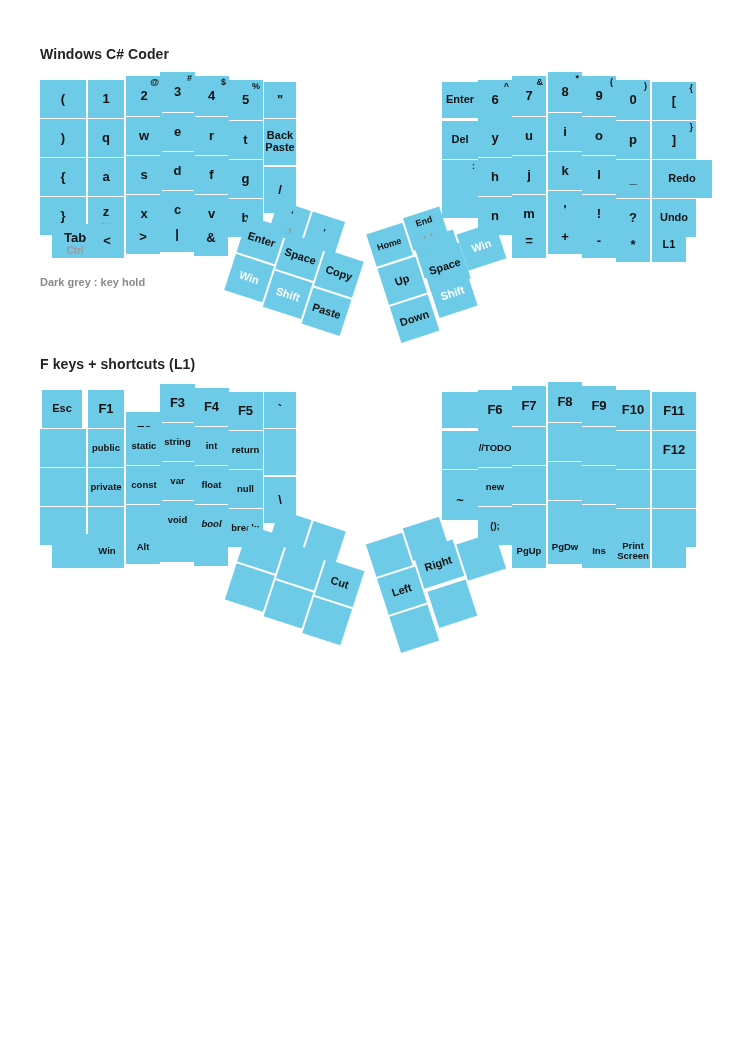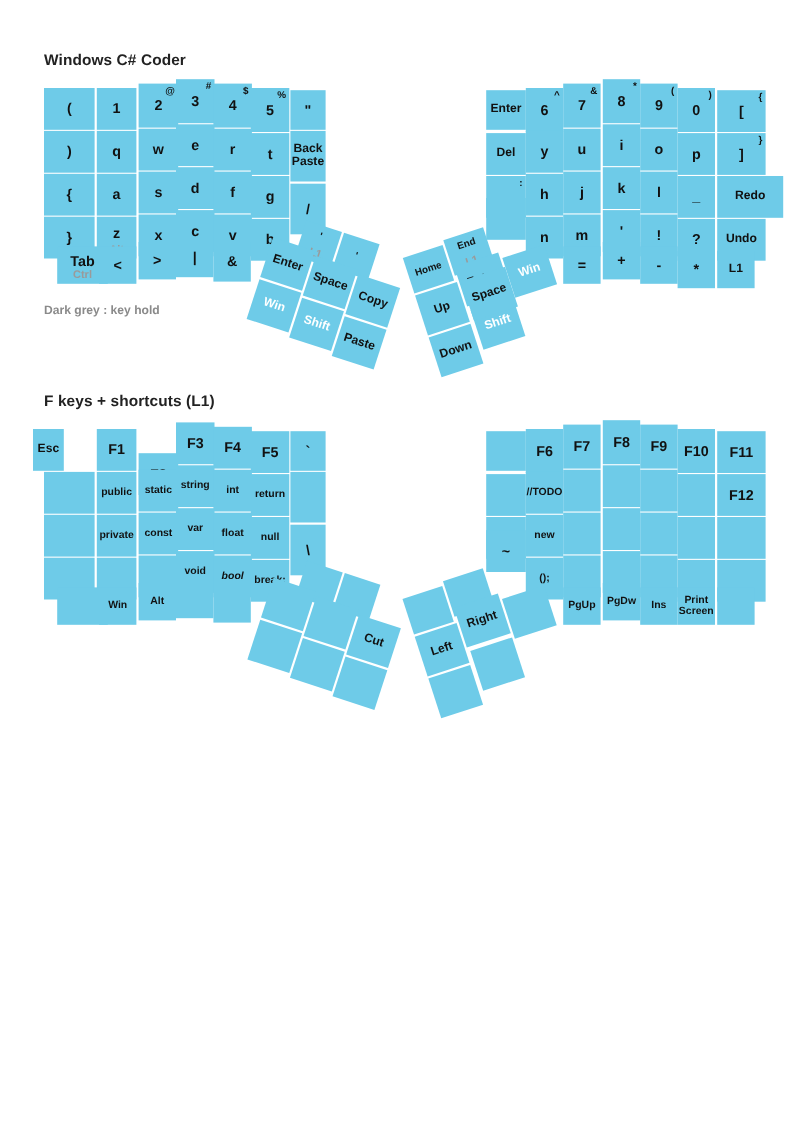--- a/index.html
+++ b/index.html
@@ -369,21 +369,21 @@
       <span class="lbl main two">Space</span>
     </div>
 </div>
 
 <div class="note" style="left:40px; top:276px;text-align:center;">Dark grey : key hold</div>
 
 <div class="layer-title" style="left:40px; top:356px;">F keys + shortcuts (L1)</div>
 
 <div class="kbd" style="left:0; top:0;">
 
-  <div class="key" style="left:30px; top:390px; width:28px; height:38px;">
+  <div class="key" style="left:42px; top:390px; width:40px; height:38px;">
       <span class="lbl main two">Esc</span>
     </div>
   <div class="key" style="left:88px; top:390px; width:36px; height:38px;">
       <span class="lbl main">F1</span>
     </div>
   <div class="key" style="left:126px; top:412px; width:36px; height:38px;padding-left:23px;">
       <span class="lbl main">F2</span>
     </div>
   <div class="key" style="left:160px; top:384px; width:35px; height:38px;">
       <span class="lbl main">F3</span>

